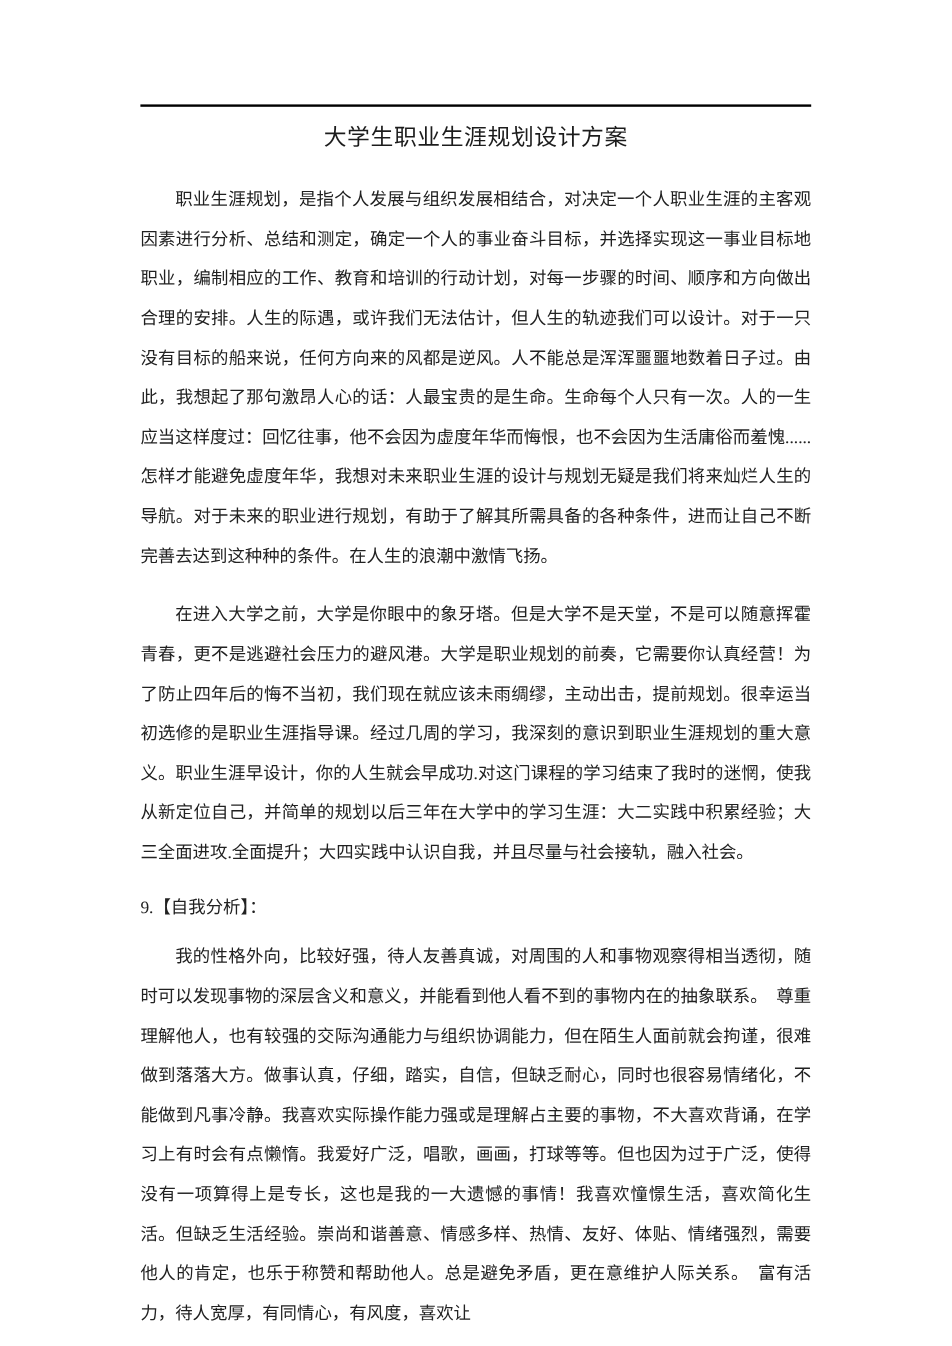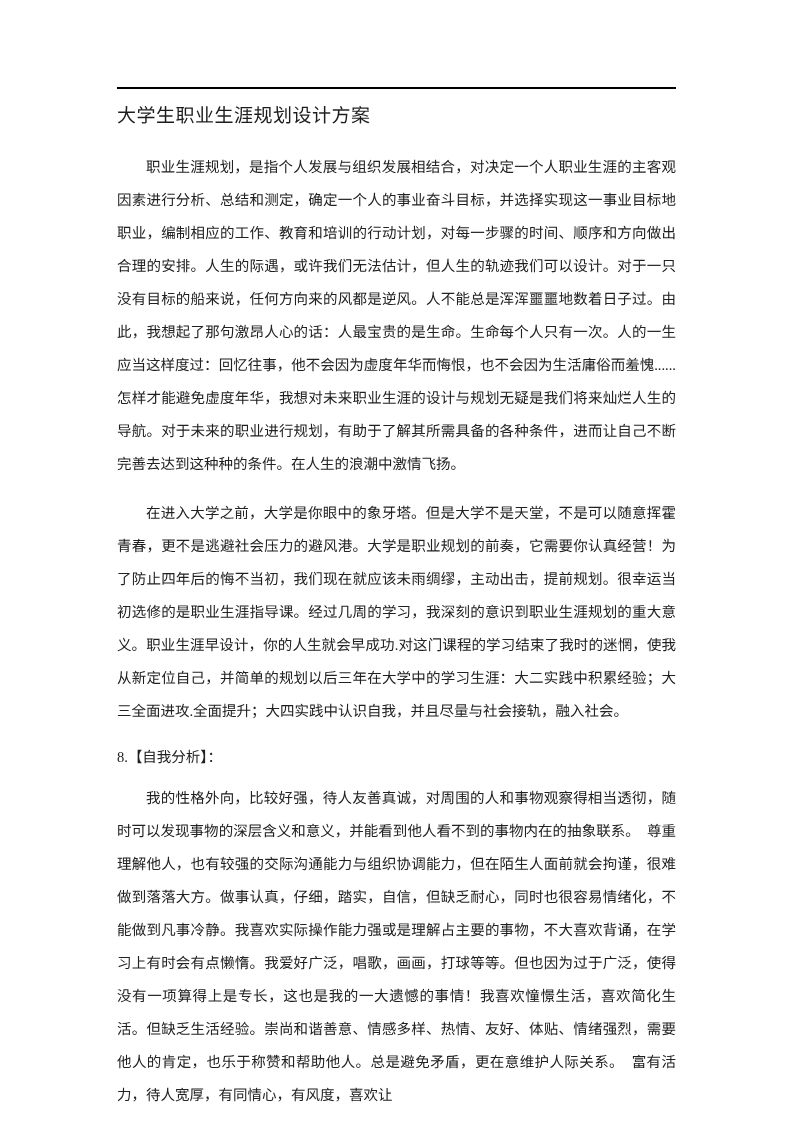--- a/index.html
+++ b/index.html
@@ -25,21 +25,21 @@
   .header-rule {
     margin-top: 87px;
     height: 2px;
     background: #000000;
   }
   .doc-title {
     margin: 14px 0 22px 0;
     font-size: 19px;
     font-weight: 400;
     line-height: 26px;
-    text-align: left;
+    text-align: center;
     color: #1c1c1c;
     letter-spacing: 0.5px;
   }
   .para {
     margin: 0 0 16px 0;
     font-size: 14.5px;
     line-height: 33px;
     text-align: justify;
     text-indent: 2em;
     color: #212121;
@@ -54,16 +54,16 @@
 </style>
 </head>
 <body>
 
 <div class="page">
   <div class="content">
     <div class="header-rule"></div>
     <h1 class="doc-title">大学生职业生涯规划设计方案</h1>
     <p class="para">职业生涯规划，是指个人发展与组织发展相结合，对决定一个人职业生涯的主客观因素进行分析、总结和测定，确定一个人的事业奋斗目标，并选择实现这一事业目标地职业，编制相应的工作、教育和培训的行动计划，对每一步骤的时间、顺序和方向做出合理的安排。人生的际遇，或许我们无法估计，但人生的轨迹我们可以设计。对于一只没有目标的船来说，任何方向来的风都是逆风。人不能总是浑浑噩噩地数着日子过。由此，我想起了那句激昂人心的话：人最宝贵的是生命。生命每个人只有一次。人的一生应当这样度过：回忆往事，他不会因为虚度年华而悔恨，也不会因为生活庸俗而羞愧......怎样才能避免虚度年华，我想对未来职业生涯的设计与规划无疑是我们将来灿烂人生的导航。对于未来的职业进行规划，有助于了解其所需具备的各种条件，进而让自己不断完善去达到这种种的条件。在人生的浪潮中激情飞扬。</p>
     <p class="para">在进入大学之前，大学是你眼中的象牙塔。但是大学不是天堂，不是可以随意挥霍青春，更不是逃避社会压力的避风港。大学是职业规划的前奏，它需要你认真经营！为了防止四年后的悔不当初，我们现在就应该未雨绸缪，主动出击，提前规划。很幸运当初选修的是职业生涯指导课。经过几周的学习，我深刻的意识到职业生涯规划的重大意义。职业生涯早设计，你的人生就会早成功.对这门课程的学习结束了我时的迷惘，使我从新定位自己，并简单的规划以后三年在大学中的学习生涯：大二实践中积累经验；大三全面进攻.全面提升；大四实践中认识自我，并且尽量与社会接轨，融入社会。</p>
-    <h2 class="section-heading">8.【自我分析】：</h2>
+    <h2 class="section-heading">9.【自我分析】：</h2>
     <p class="para">我的性格外向，比较好强，待人友善真诚，对周围的人和事物观察得相当透彻，随时可以发现事物的深层含义和意义，并能看到他人看不到的事物内在的抽象联系。　尊重理解他人，也有较强的交际沟通能力与组织协调能力，但在陌生人面前就会拘谨，很难做到落落大方。做事认真，仔细，踏实，自信，但缺乏耐心，同时也很容易情绪化，不能做到凡事冷静。我喜欢实际操作能力强或是理解占主要的事物，不大喜欢背诵，在学习上有时会有点懒惰。我爱好广泛，唱歌，画画，打球等等。但也因为过于广泛，使得没有一项算得上是专长，这也是我的一大遗憾的事情！我喜欢憧憬生活，喜欢简化生活。但缺乏生活经验。崇尚和谐善意、情感多样、热情、友好、体贴、情绪强烈，需要他人的肯定，也乐于称赞和帮助他人。总是避免矛盾，更在意维护人际关系。　富有活力，待人宽厚，有同情心，有风度，喜欢让</p>
   </div>
 </div>
 
 </body></html>

